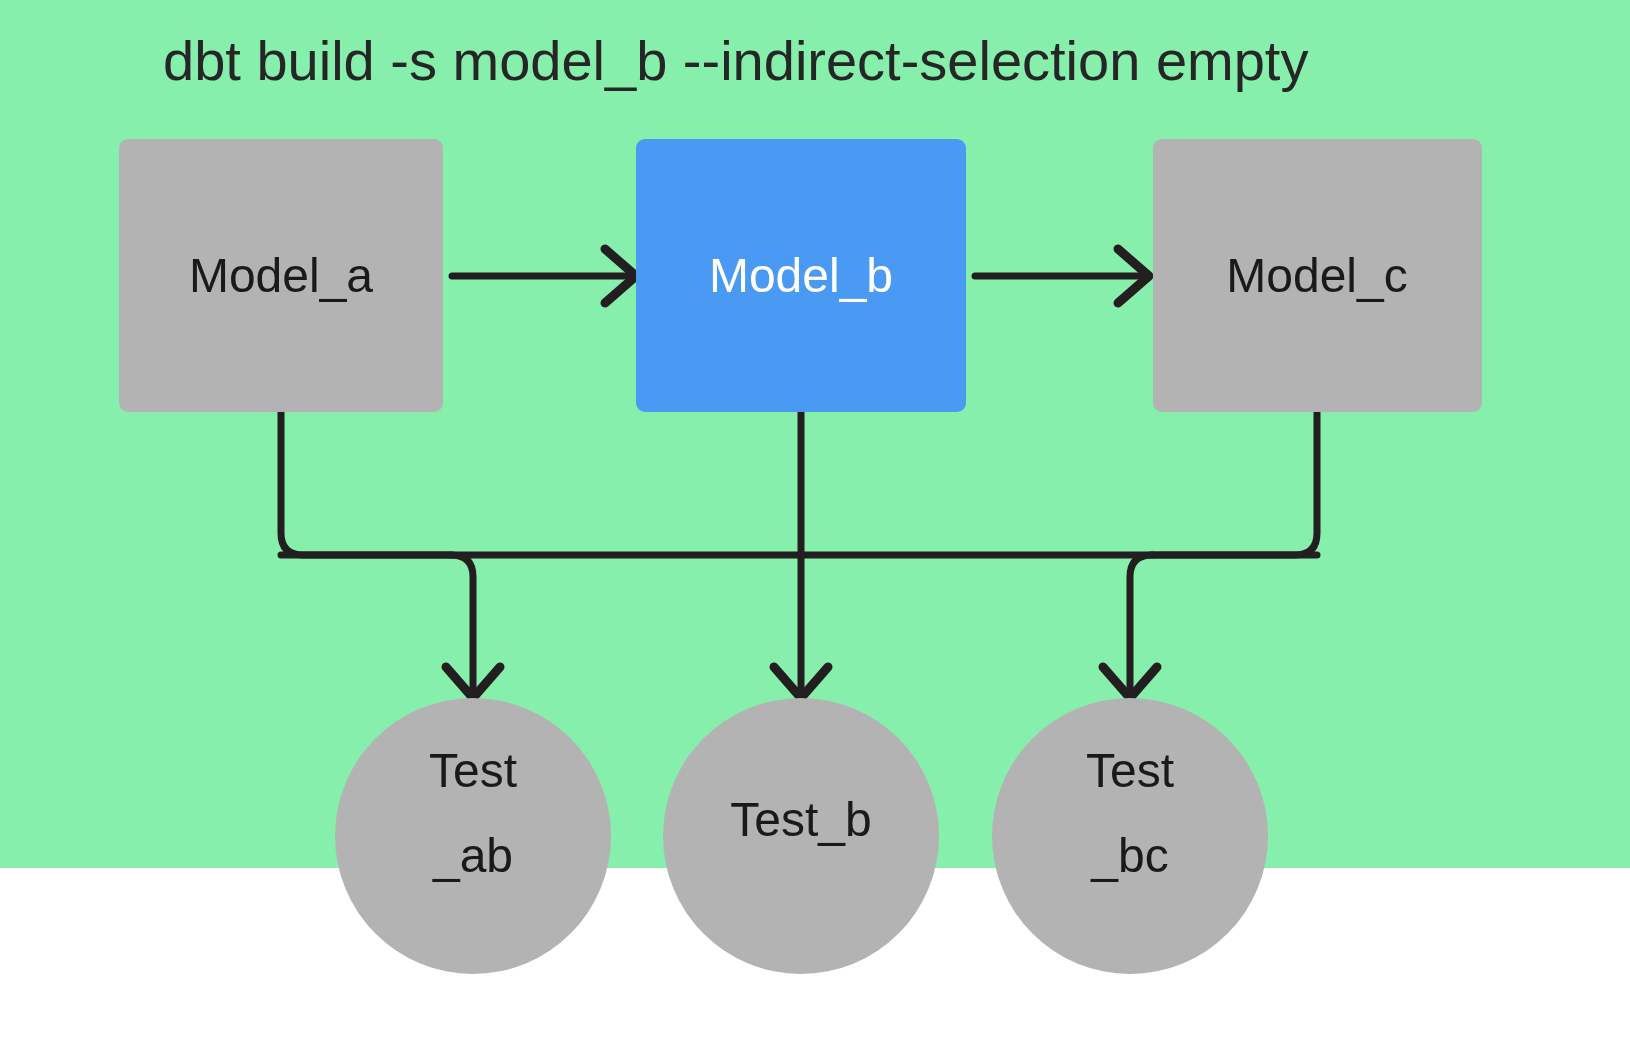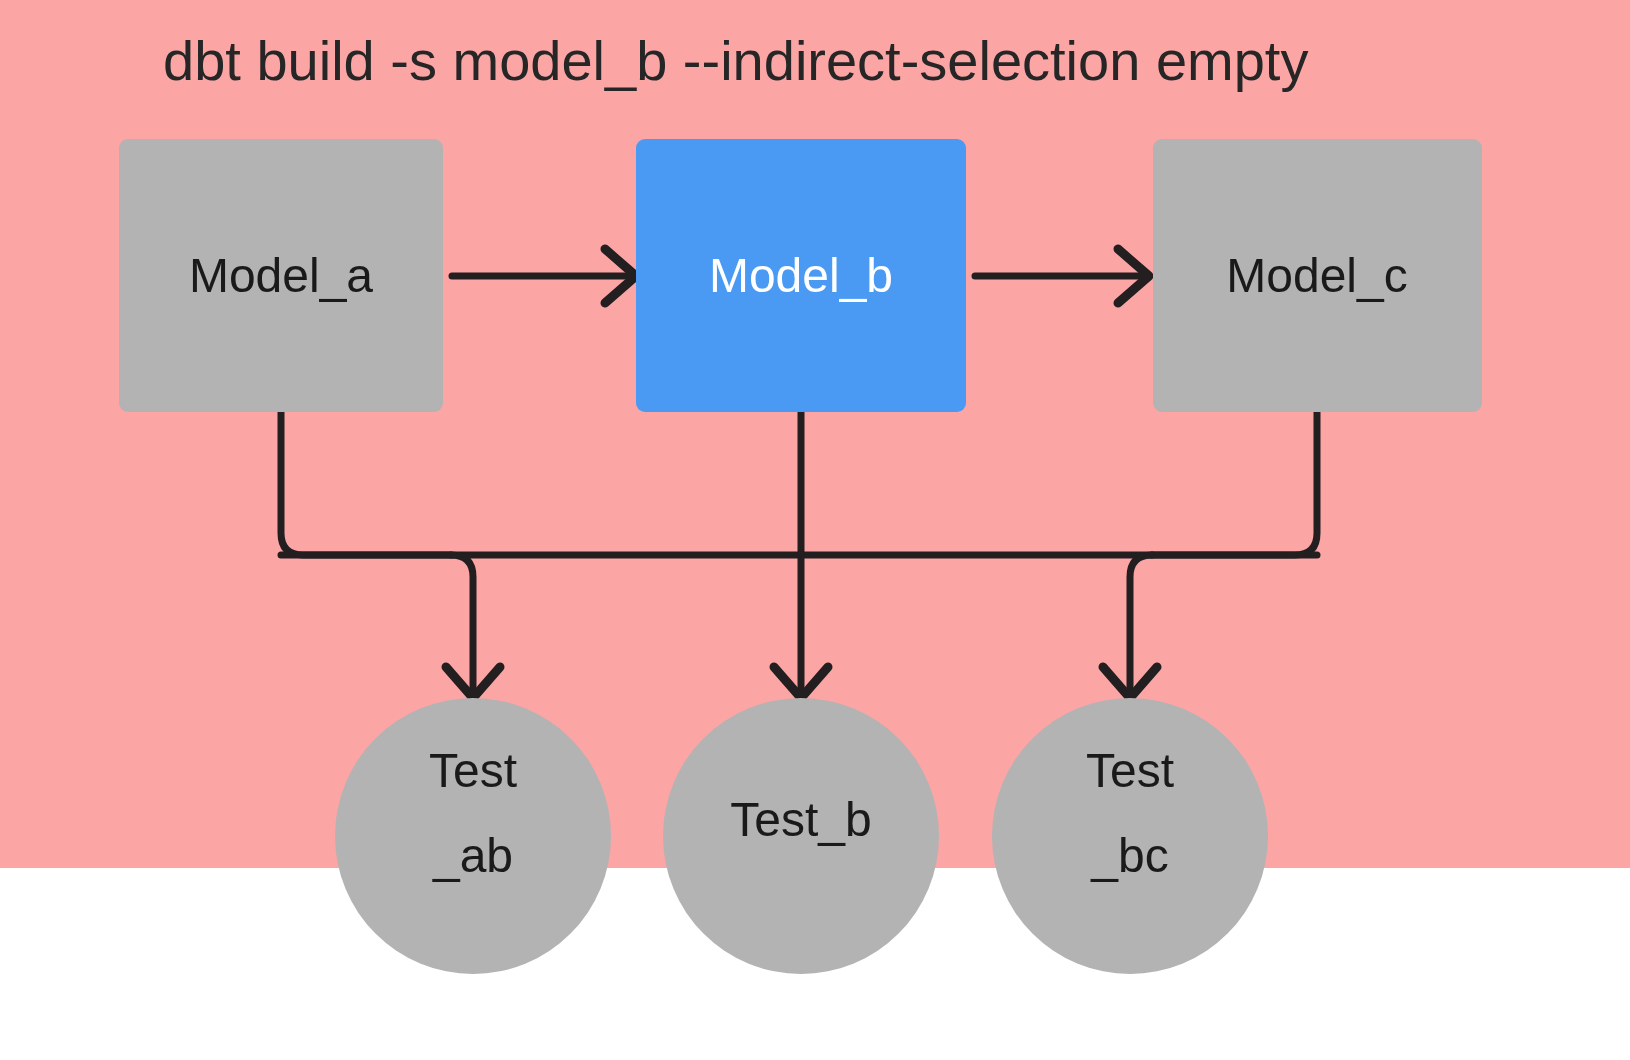--- a/index.html
+++ b/index.html
@@ -10,21 +10,21 @@
   body {
     width: 1630px;
     height: 1060px;
     overflow: hidden;
     font-family: "Liberation Sans", sans-serif;
   }
   #diagram-root {
     position: relative;
     width: 1630px;
     height: 868px;
-    background: #fca5a5;
+    background: #86efac;
   }
   svg.canvas {
     position: absolute;
     inset: 0;
     width: 1630px;
     height: 1060px;
     display: block;
   }
   .title-text {
     font-family: "Liberation Sans", sans-serif;

